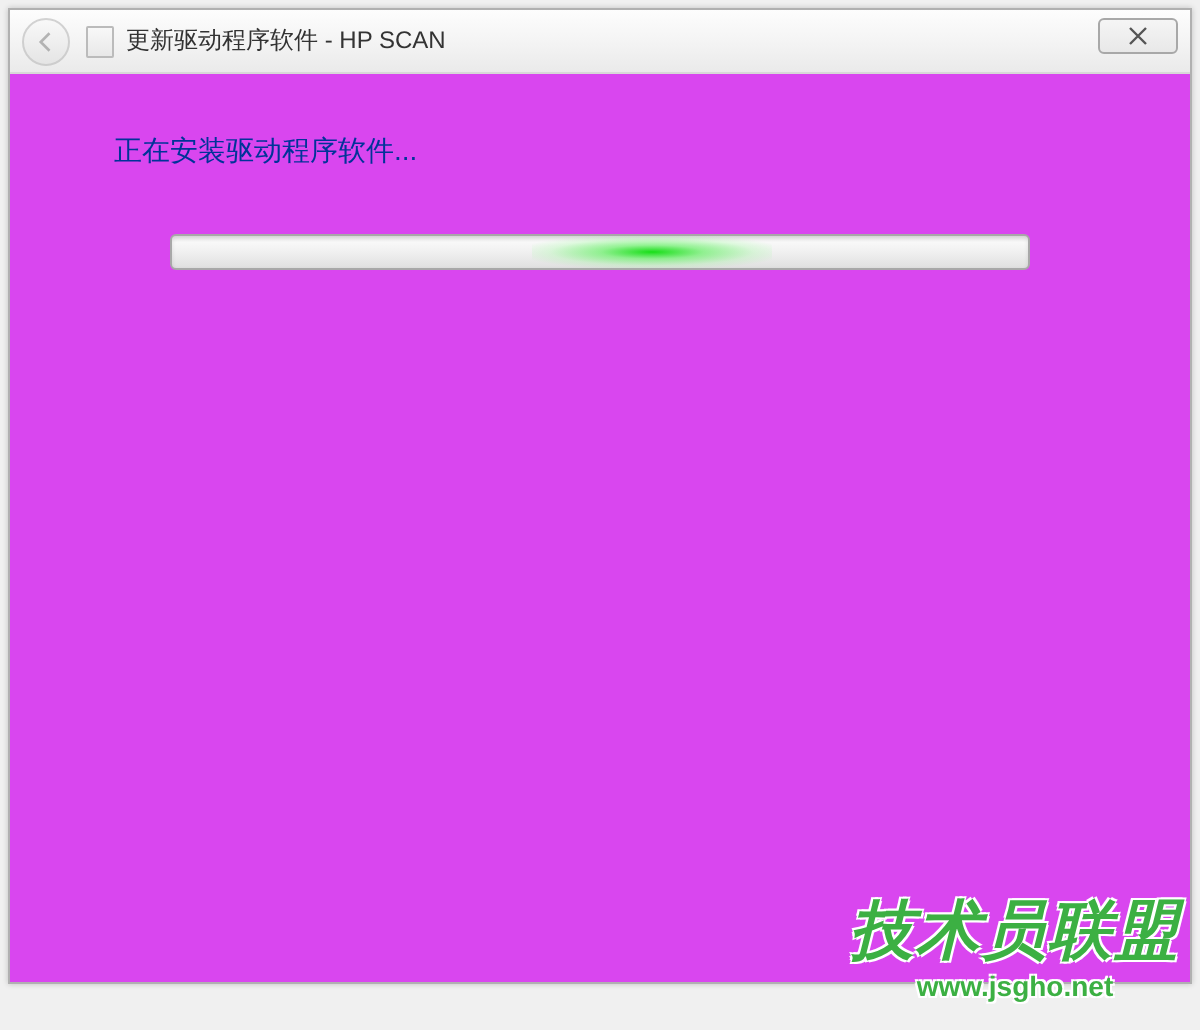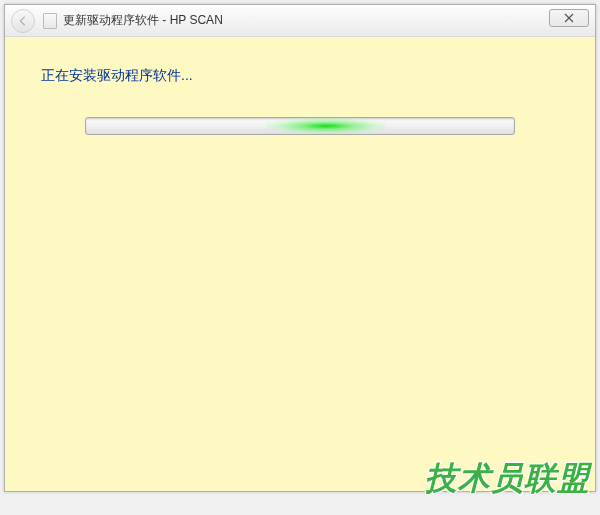--- a/index.html
+++ b/index.html
@@ -14,21 +14,21 @@
       background: #f0f0f0;
       position: relative;
       overflow: hidden;
     }
     .window {
       position: absolute;
       left: 4px;
       top: 4px;
       width: 592px;
       height: 488px;
-      background: #fef9c3;
+      background: #d946ef;
       border: 1px solid #b0b0b0;
       box-shadow: 0 0 3px rgba(0,0,0,0.2);
     }
     .titlebar {
       height: 32px;
       background: linear-gradient(to bottom, #fdfdfd 0%, #f4f4f4 50%, #eaeaea 100%);
       border-bottom: 1px solid #d8d8d8;
       display: flex;
       align-items: center;
       padding: 0 6px;
@@ -76,21 +76,21 @@
       align-items: center;
       justify-content: center;
       font-size: 10px;
       color: #555;
     }
     .close-button svg {
       width: 10px;
       height: 10px;
     }
     .content {
-      padding: 30px 32px;
+      padding: 30px 48px;
     }
     .status-text {
       font-size: 14px;
       color: #003399;
       margin-bottom: 32px;
       margin-left: 4px;
     }
     .progress-bar {
       width: 430px;
       height: 18px;
@@ -153,13 +153,14 @@
   <div class="content">
     <div class="status-text">正在安装驱动程序软件...</div>
     <div class="progress-bar">
       <div class="progress-glow"></div>
     </div>
   </div>
 </div>
 
 <div class="watermark">
   <div class="watermark-main">技术员联盟</div>
+  <div class="watermark-url">www.jsgho.net</div>
 </div>
 
 </body></html>

